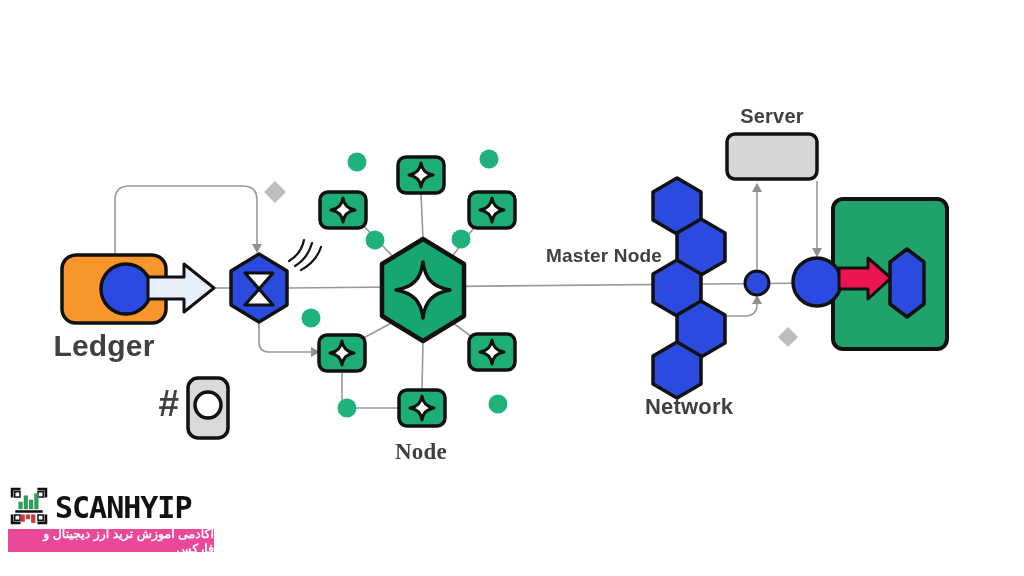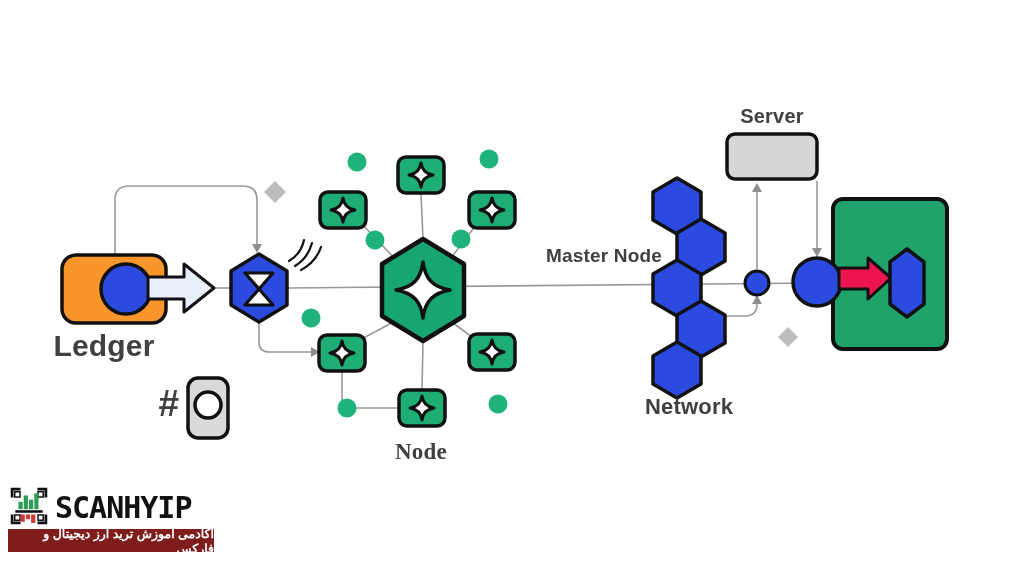--- a/index.html
+++ b/index.html
@@ -13,21 +13,21 @@
   .lbl-ledger{left:104px;top:329px;font-size:30px;}
   .lbl-node{left:421px;top:439px;font-size:23px;font-family:Liberation Serif, serif;}
   .lbl-master{left:571px;top:245px;font-size:19px;margin-left:33px;}
   .lbl-network{left:689px;top:394px;font-size:22px;}
   .lbl-server{left:772px;top:105px;font-size:20px;}
   .lbl-ui{left:888px;top:353px;font-size:20px;white-space:normal;width:140px;
           text-align:center;line-height:1.15;}
   .lbl-hash{left:169px;top:383px;font-size:37px;font-weight:800;}
   .footer-brand{position:absolute;left:55px;top:490px;font-family:"DejaVu Sans Mono",monospace;
                 font-weight:800;font-size:30px;color:#121212;letter-spacing:-1px;}
-  .footer-bar{position:absolute;left:8px;top:529px;width:206px;height:23px;background:#7f1d1d;
+  .footer-bar{position:absolute;left:8px;top:529px;width:206px;height:23px;background:#ec4899;
               color:#fff;font-size:12.5px;font-weight:bold;display:flex;align-items:center;
               justify-content:center;direction:rtl;}
   .logo-icon{position:absolute;left:10px;top:487px;}
 </style>
 </head>
 <body>
 
 <div class="canvas">
 
   <svg class="diagram" width="1024" height="576" viewBox="0 0 1024 576">

